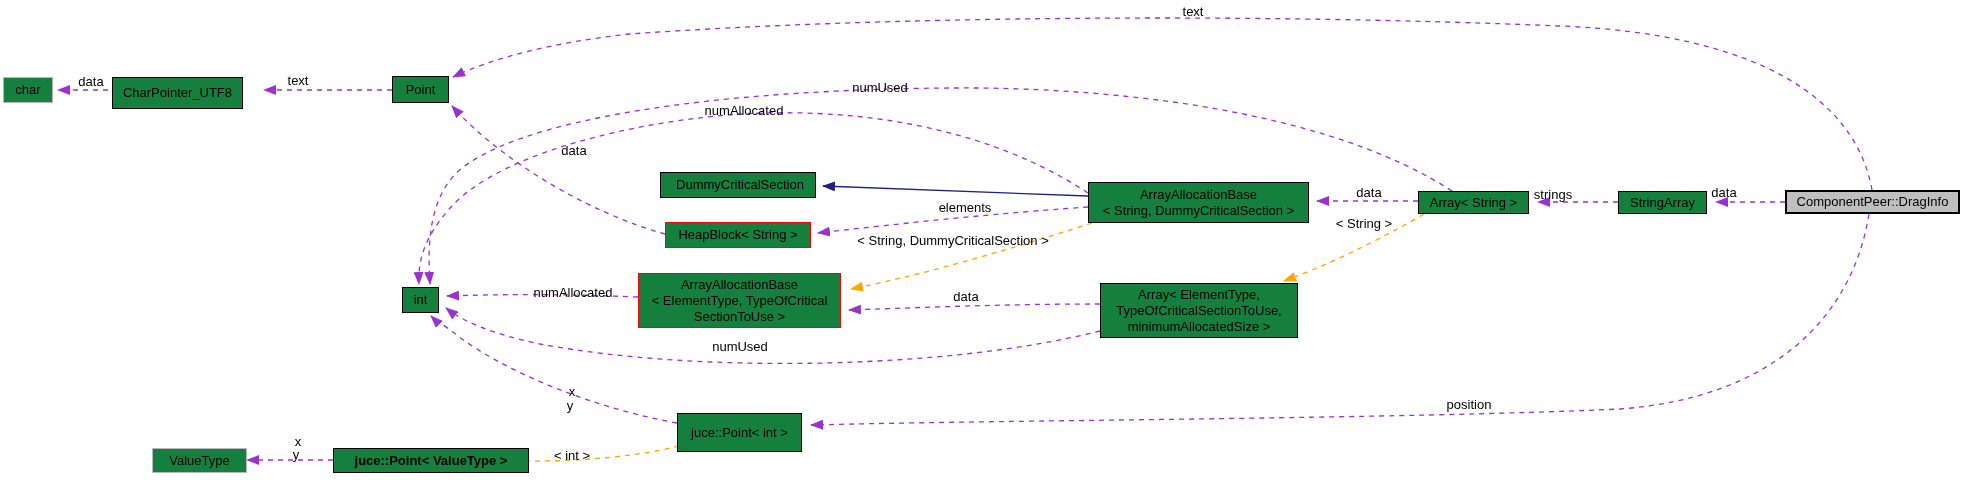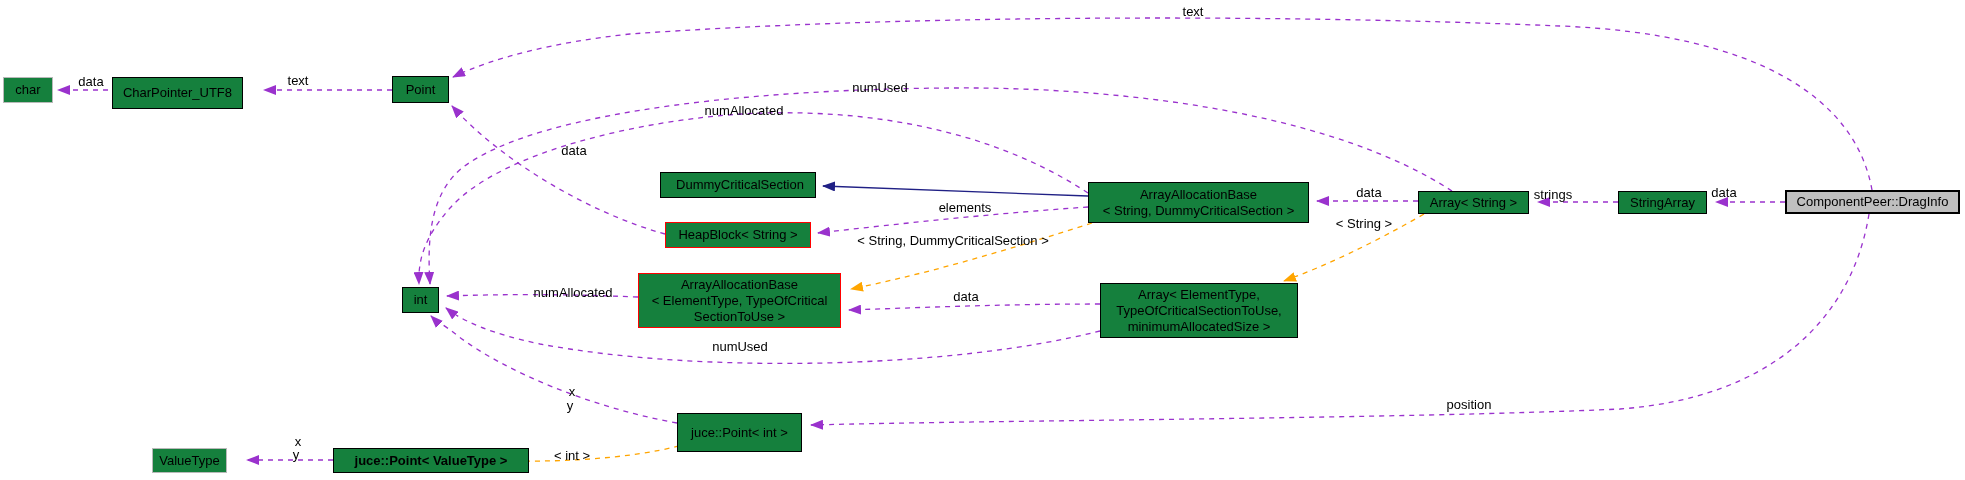--- a/index.html
+++ b/index.html
@@ -90,21 +90,21 @@
       <div class="node" style="left: 1618px; top: 191px; width: 89px; height: 23px;">StringArray</div>
       <div class="node focus" style="left: 1785px; top: 190px; width: 175px; height: 24px;">ComponentPeer::DragInfo</div>
       <div class="node" style="left: 402px; top: 287px; width: 37px; height: 26px;">int</div>
       <div class="node truncated" style="left: 638px; top: 273px; width: 203px; height: 55px;">ArrayAllocationBase
 &lt; ElementType, TypeOfCritical
 SectionToUse &gt;</div>
       <div class="node" style="left: 1100px; top: 283px; width: 198px; height: 55px;">Array&lt; ElementType,
 TypeOfCriticalSectionToUse,
 minimumAllocatedSize &gt;</div>
       <div class="node" style="left: 677px; top: 413px; width: 125px; height: 39px;">juce::Point&lt; int &gt;</div>
-      <div class="node external" style="left: 152px; top: 448px; width: 75px; height: 25px;">ValueType</div>
+      <div class="node external" style="left: 152px; top: 448px; width: 95px; height: 25px;">ValueType</div>
       <div class="node" style="left: 333px; top: 448px; width: 196px; height: 25px; font-weight: bold;">juce::Point&lt; ValueType &gt;</div>
     </div>
   <div id="label-layer">
       <div class="edge-label" style="left: 91px; top: 81px;">data</div>
       <div class="edge-label" style="left: 298px; top: 80px;">text</div>
       <div class="edge-label" style="left: 1193px; top: 11px;">text</div>
       <div class="edge-label" style="left: 880px; top: 87px;">numUsed</div>
       <div class="edge-label" style="left: 744px; top: 110px;">numAllocated</div>
       <div class="edge-label" style="left: 574px; top: 150px;">data</div>
       <div class="edge-label" style="left: 965px; top: 207px;">elements</div>

